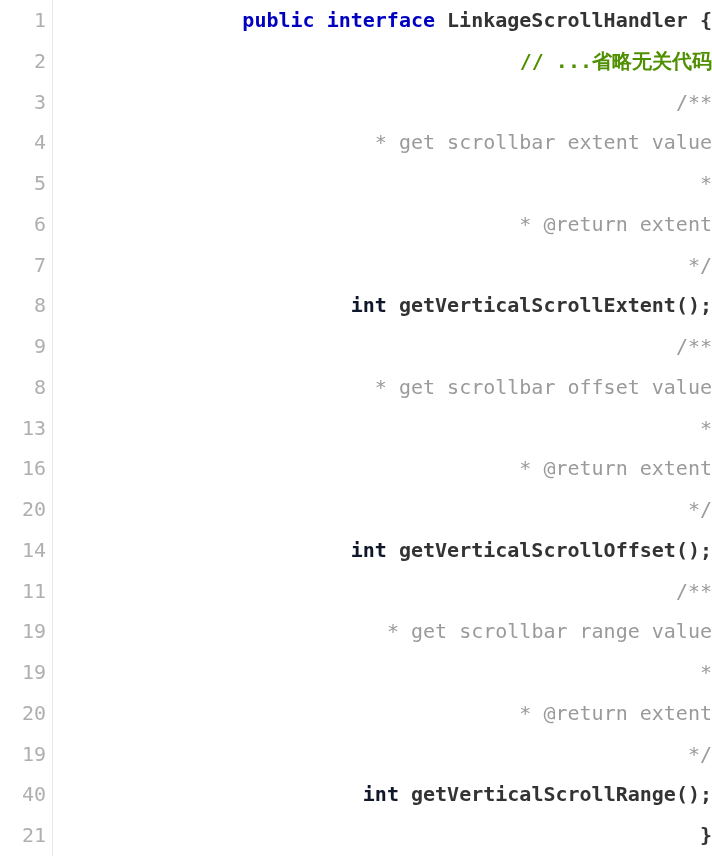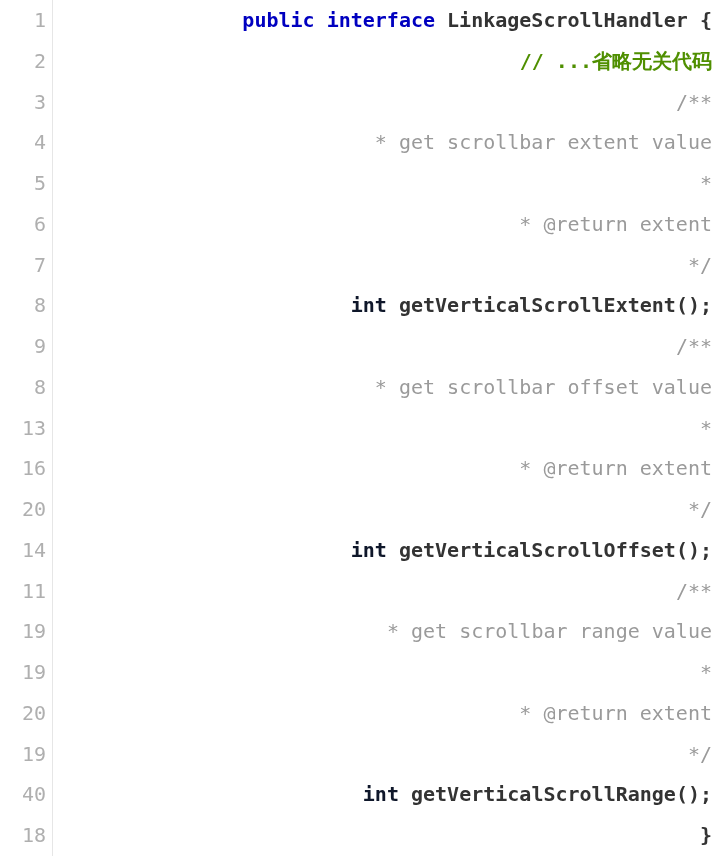--- a/index.html
+++ b/index.html
@@ -65,16 +65,16 @@
       <div>13</div>
       <div>16</div>
       <div>20</div>
       <div>14</div>
       <div>11</div>
       <div>19</div>
       <div>19</div>
       <div>20</div>
       <div>19</div>
       <div>40</div>
-      <div>18</div>
+      <div>21</div>
     </div>
   <div class="code" id="code"><div><span class="kw">public</span><span class="thin"> </span><span class="kw">interface</span><span class="thin"> </span><span class="id">LinkageScrollHandler</span><span class="thin"> </span><span class="pn">{</span></div><div><span class="thin">    </span><span class="cm">// ...省略无关代码</span></div><div><span class="thin">    </span><span class="doc">/**</span></div><div><span class="thin">    </span><span class="doc"> * get scrollbar extent value</span></div><div><span class="thin">    </span><span class="doc"> *</span></div><div><span class="thin">    </span><span class="doc"> * @return extent</span></div><div><span class="thin">    </span><span class="doc"> */</span></div><div><span class="thin">    </span><span class="type">int</span><span class="thin"> </span><span class="id">getVerticalScrollExtent</span><span class="pn">();</span></div><div><span class="thin">    </span><span class="doc">/**</span></div><div><span class="thin">    </span><span class="doc"> * get scrollbar offset value</span></div><div><span class="thin">    </span><span class="doc"> *</span></div><div><span class="thin">    </span><span class="doc"> * @return extent</span></div><div><span class="thin">    </span><span class="doc"> */</span></div><div><span class="thin">    </span><span class="type">int</span><span class="thin"> </span><span class="id">getVerticalScrollOffset</span><span class="pn">();</span></div><div><span class="thin">    </span><span class="doc">/**</span></div><div><span class="thin">    </span><span class="doc"> * get scrollbar range value</span></div><div><span class="thin">    </span><span class="doc"> *</span></div><div><span class="thin">    </span><span class="doc"> * @return extent</span></div><div><span class="thin">    </span><span class="doc"> */</span></div><div><span class="thin">    </span><span class="type">int</span><span class="thin"> </span><span class="id">getVerticalScrollRange</span><span class="pn">();</span></div><div><span class="pn">}</span></div></div>
 </div>
 
 </body></html>

